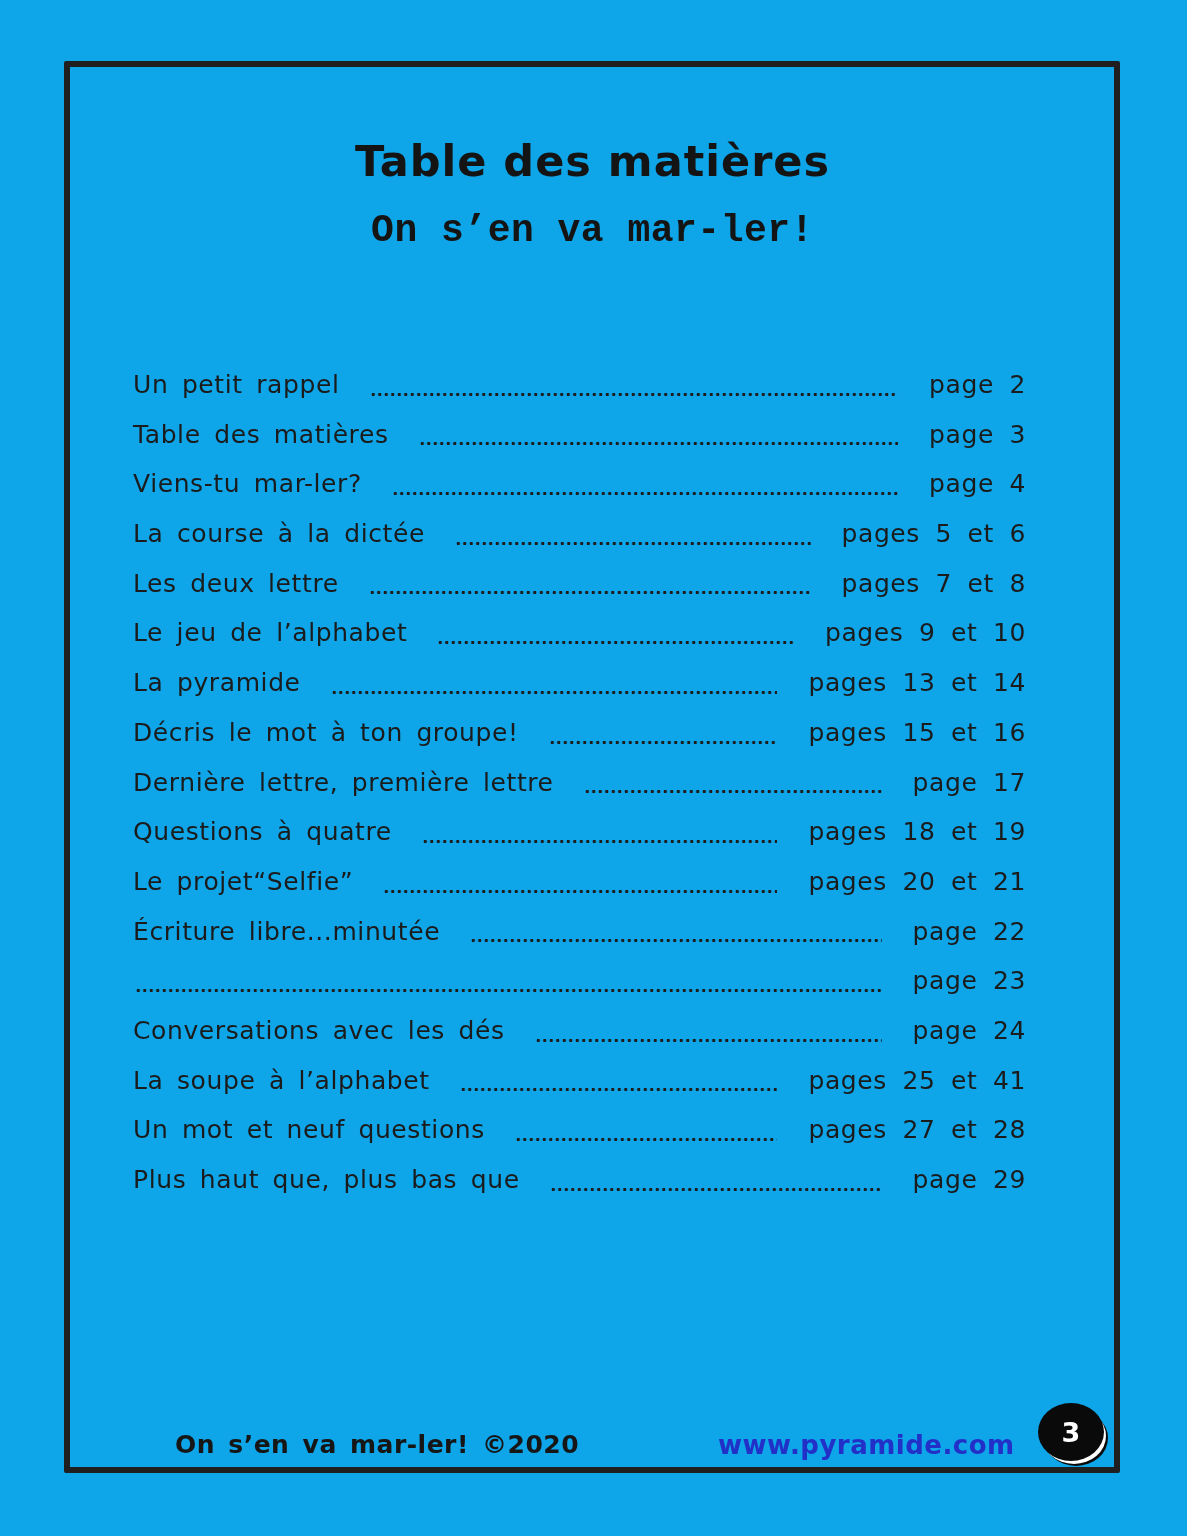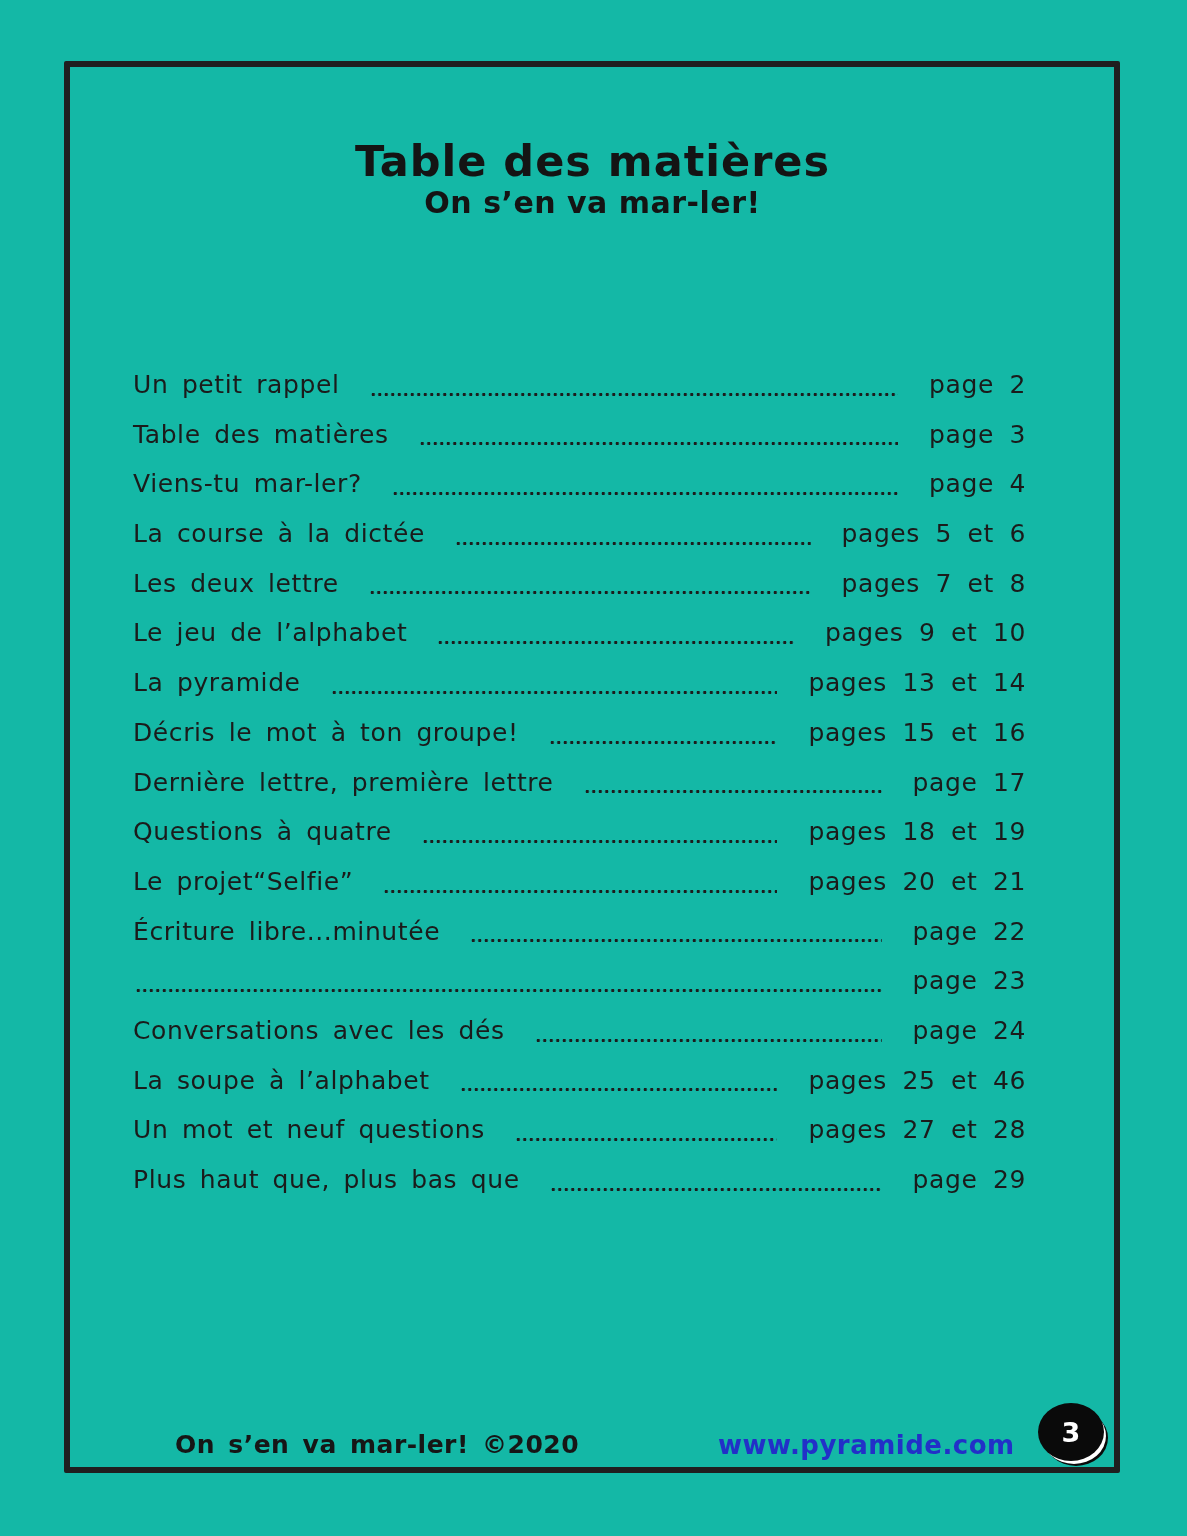--- a/index.html
+++ b/index.html
@@ -4,21 +4,21 @@
 <style>
   * { margin: 0; padding: 0; box-sizing: border-box; }
   html, body { background: #ffffff; }
   body {
     width: 1187px; height: 1536px;
     font-family: "DejaVu Sans", "Liberation Sans", sans-serif;
     color: #1b1b1b;
     position: relative;
     overflow: hidden;
   }
-  .sheet { position: absolute; inset: 0; background: #14b8a6; }
+  .sheet { position: absolute; inset: 0; background: #0ea5e9; }
 
   .page-border {
     position: absolute;
     left: 64px; top: 61px;
     width: 1056px; height: 1412px;
     border: 6px solid #1f1f1f;
     border-radius: 2px;
     background: transparent;
   }
 
@@ -29,25 +29,26 @@
     text-align: center;
   }
   .page-title {
     font-size: 43px;
     font-weight: bold;
     letter-spacing: 1px;
     line-height: 1.1;
     color: #141414;
   }
   .page-subtitle {
-    margin-top: 0;
-    font-size: 30px;
+    margin-top: 24px;
+    font-size: 38px;
     font-weight: bold;
     letter-spacing: 0.5px;
     color: #141414;
+    font-family: Liberation Mono, monospace;
   }
 
   .toc {
     position: absolute;
     left: 133px; top: 360px;
     width: 893px;
   }
   .toc-row {
     display: flex;
     align-items: baseline;
@@ -206,21 +207,21 @@
 
     <div class="toc-row">
       <span class="toc-title">Conversations avec les dés</span>
       <span class="toc-dots"></span>
       <span class="toc-page">page 24</span>
     </div>
 
     <div class="toc-row">
       <span class="toc-title">La soupe à l’alphabet</span>
       <span class="toc-dots"></span>
-      <span class="toc-page">pages 25 et 46</span>
+      <span class="toc-page">pages 25 et 41</span>
     </div>
 
     <div class="toc-row">
       <span class="toc-title">Un mot et neuf questions</span>
       <span class="toc-dots"></span>
       <span class="toc-page">pages 27 et 28</span>
     </div>
 
     <div class="toc-row">
       <span class="toc-title">Plus haut que, plus bas que</span>

